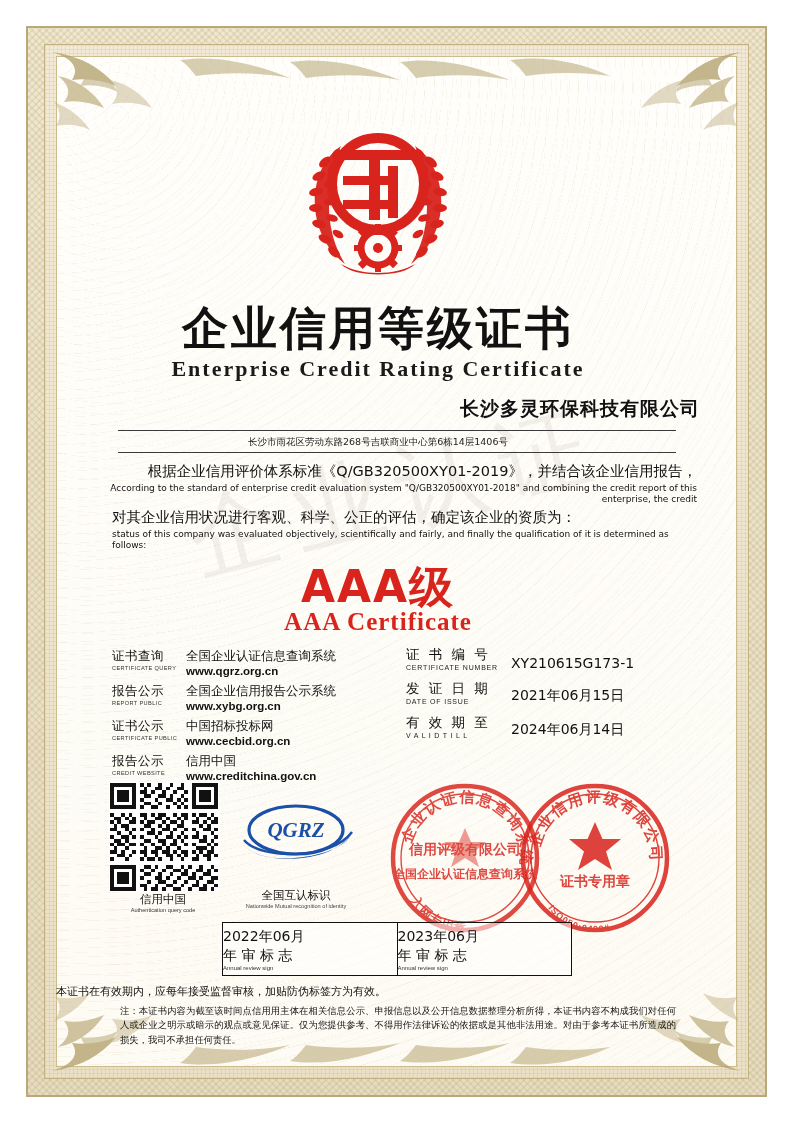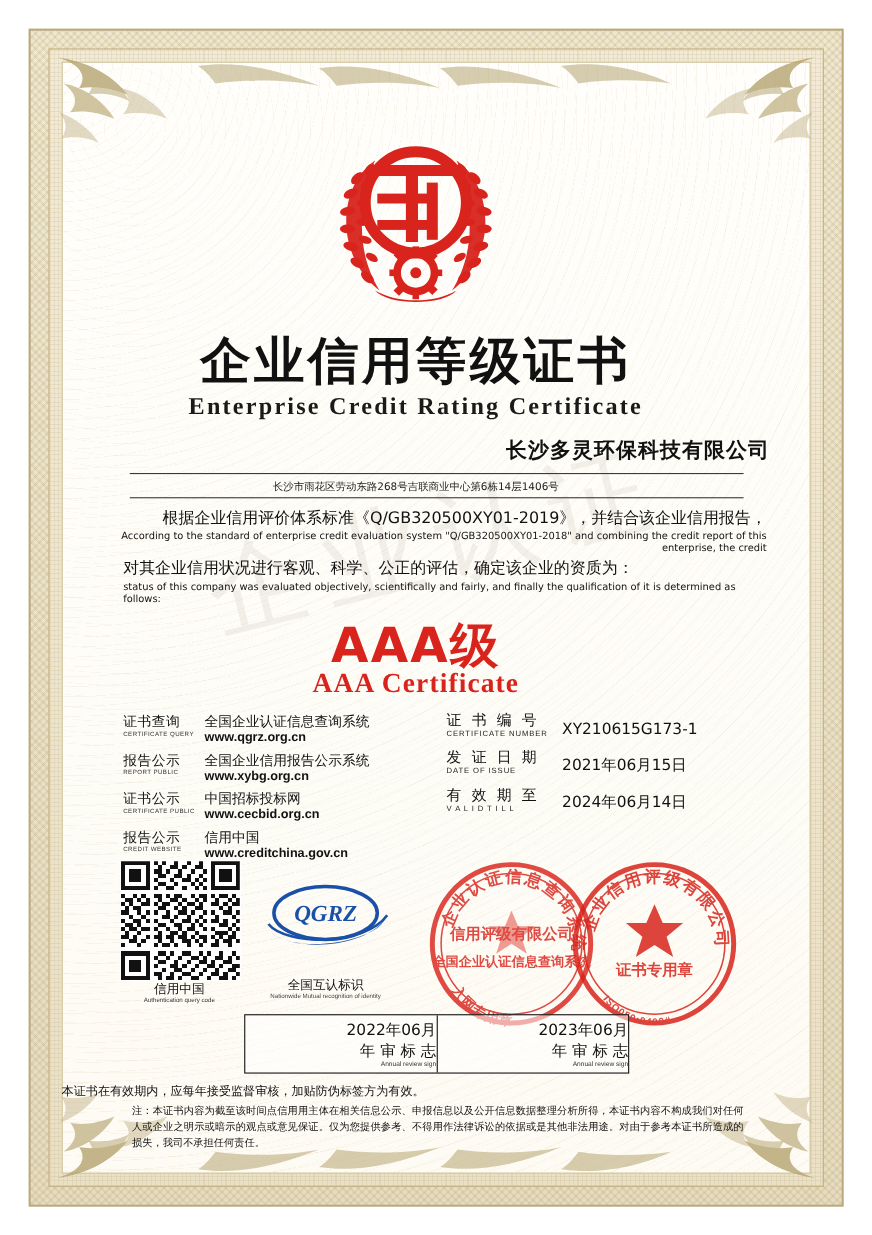--- a/index.html
+++ b/index.html
@@ -320,21 +320,21 @@
     position: absolute;
     left: 166px; top: 866px;
     width: 350px; height: 54px;
     display: flex;
     border: 1px solid #111;
     box-sizing: border-box;
     background: rgba(255,255,255,0.55);
   }
   .annual-cell {
     flex: 1;
-    text-align: right;
+    text-align: left;
     padding-top: 5px;
     box-sizing: border-box;
   }
   .annual-cell + .annual-cell { border-left: 1px solid #111; }
   .annual-cell .date {
     font-size: 14px;
     color: #111;
     font-family: "DejaVu Sans", sans-serif;
   }
   .annual-cell .cn {

